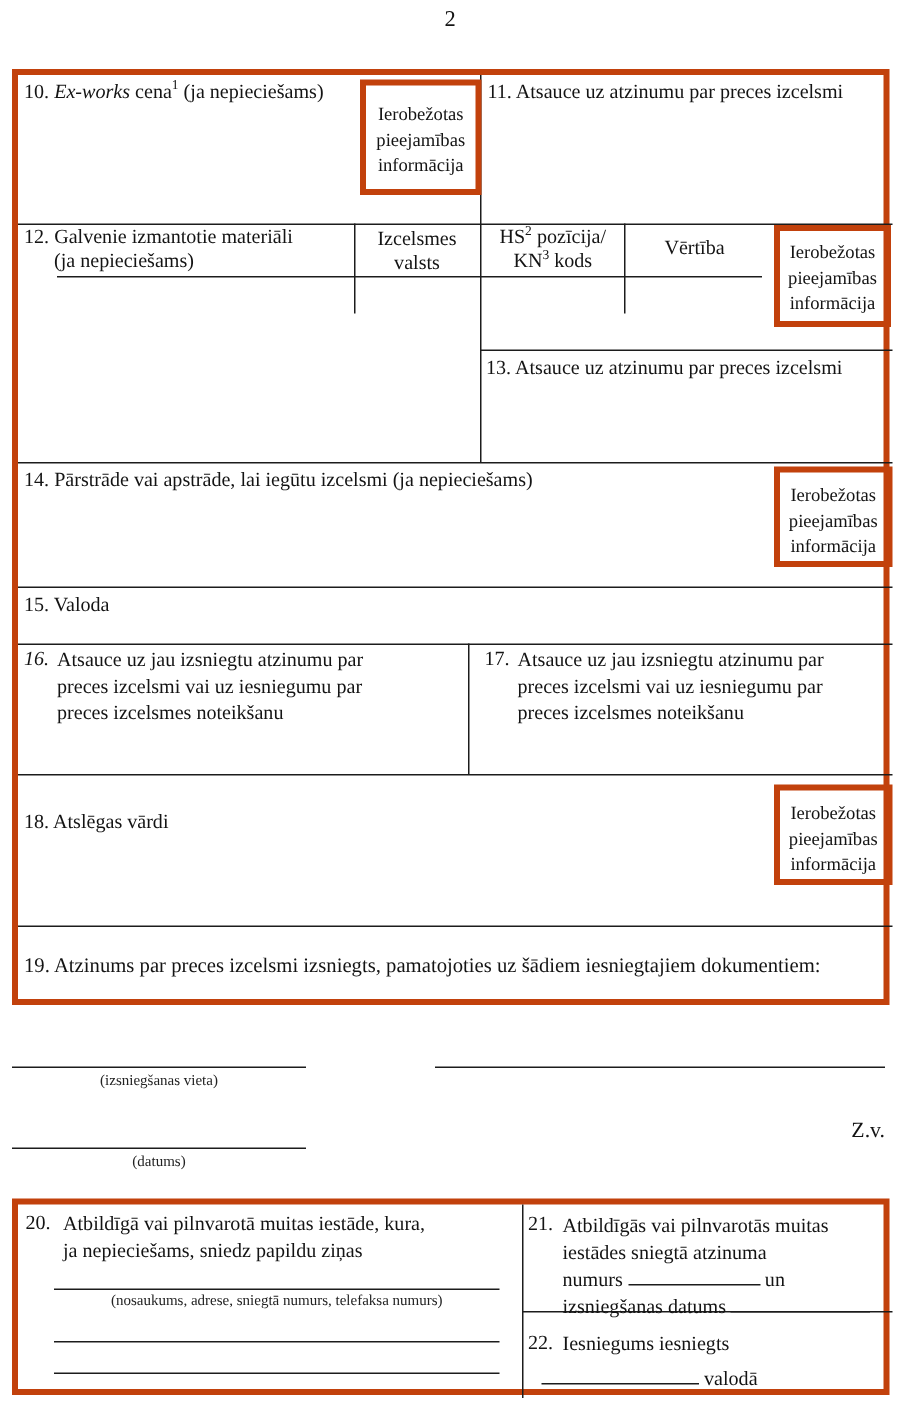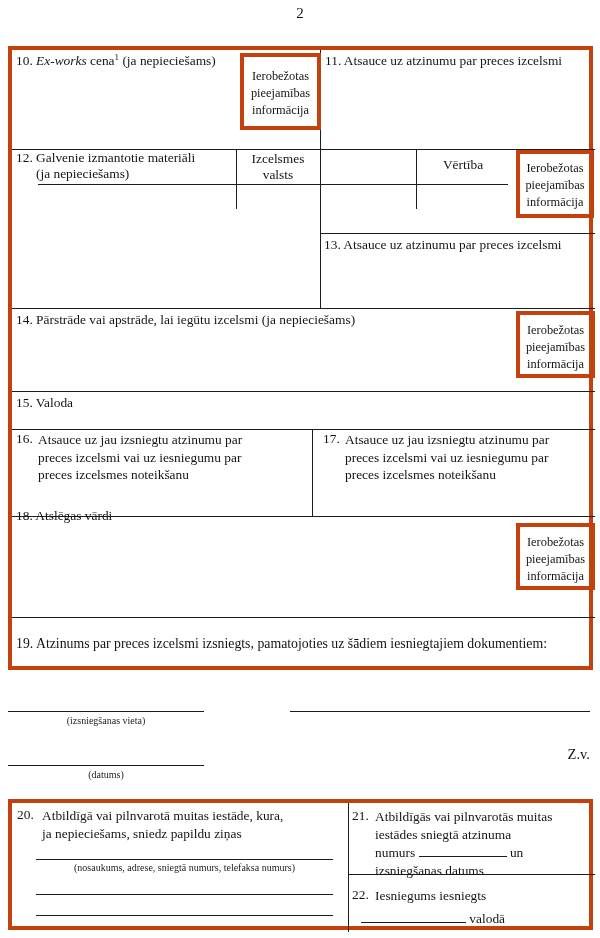--- a/index.html
+++ b/index.html
@@ -59,55 +59,59 @@
     <div class="lbl" style="left:313px;top:3px;width:268px;">11. Atsauce uz atzinumu par preces izcelsmi</div>
 
     <div class="lbl" style="left:4px;top:100px;">12. Galvenie izmantotie materiāli</div>
     <div class="lbl" style="left:24px;top:116px;">(ja nepieciešams)</div>
 
     <div class="lbl ctr" style="left:224px;top:101px;width:84px;">
       <div>Izcelsmes</div>
       <div>valsts</div>
     </div>
 
+    <div class="lbl ctr" style="left:308px;top:100px;width:97px;">
+      <div><span>HS</span><sup>2</sup><span> pozīcija/</span></div>
+      <div><span>KN</span><sup>3</sup><span> kods</span></div>
+    </div>
 
     <div class="lbl ctr" style="left:404px;top:107px;width:94px;">Vērtība</div>
 
     <div class="frame rtext" style="left:504px;top:100px;width:78px;height:68px;padding-top:6px;">
       <div>Ierobežotas</div>
       <div>pieejamības</div>
       <div>informācija</div>
     </div>
 
     <div class="lbl" style="left:312px;top:187px;width:270px;">13. Atsauce uz atzinumu par preces izcelsmi</div>
 
     <div class="lbl" style="left:4px;top:262px;">14. Pārstrāde vai apstrāde, lai iegūtu izcelsmi (ja nepieciešams)</div>
     <div class="frame rtext" style="left:504px;top:261px;width:79px;height:67px;padding-top:7px;">
       <div>Ierobežotas</div>
       <div>pieejamības</div>
       <div>informācija</div>
     </div>
 
     <div class="lbl" style="left:4px;top:345px;">15. Valoda</div>
 
-    <div class="lbl" style="left:4px;top:381px;">16.</div>
+    <div class="lbl" style="left:4px;top:381px;font-style:italic;">16.</div>
     <div class="lines" style="left:26px;top:381px;">
       <div>Atsauce uz jau izsniegtu atzinumu par</div>
       <div>preces izcelsmi vai uz iesniegumu par</div>
       <div>preces izcelsmes noteikšanu</div>
     </div>
 
     <div class="lbl" style="left:311px;top:381px;">17.</div>
     <div class="lines" style="left:333px;top:381px;">
       <div>Atsauce uz jau izsniegtu atzinumu par</div>
       <div>preces izcelsmi vai uz iesniegumu par</div>
       <div>preces izcelsmes noteikšanu</div>
     </div>
 
-    <div class="lbl" style="left:4px;top:458px;">18. Atslēgas vārdi</div>
+    <div class="lbl" style="left:4px;top:490px;">18. Atslēgas vārdi</div>
     <div class="frame rtext" style="left:504px;top:473px;width:79px;height:67px;padding-top:7px;">
       <div>Ierobežotas</div>
       <div>pieejamības</div>
       <div>informācija</div>
     </div>
 
     <div class="lbl" style="left:4px;top:570px;width:578px;font-size:13.8px;margin-top:16px;">19. Atzinums par preces izcelsmi izsniegts, pamatojoties uz šādiem iesniegtajiem dokumentiem:</div>
   </div>
 
   <div class="hline" style="left:8px;top:711px;width:196px;"></div>

